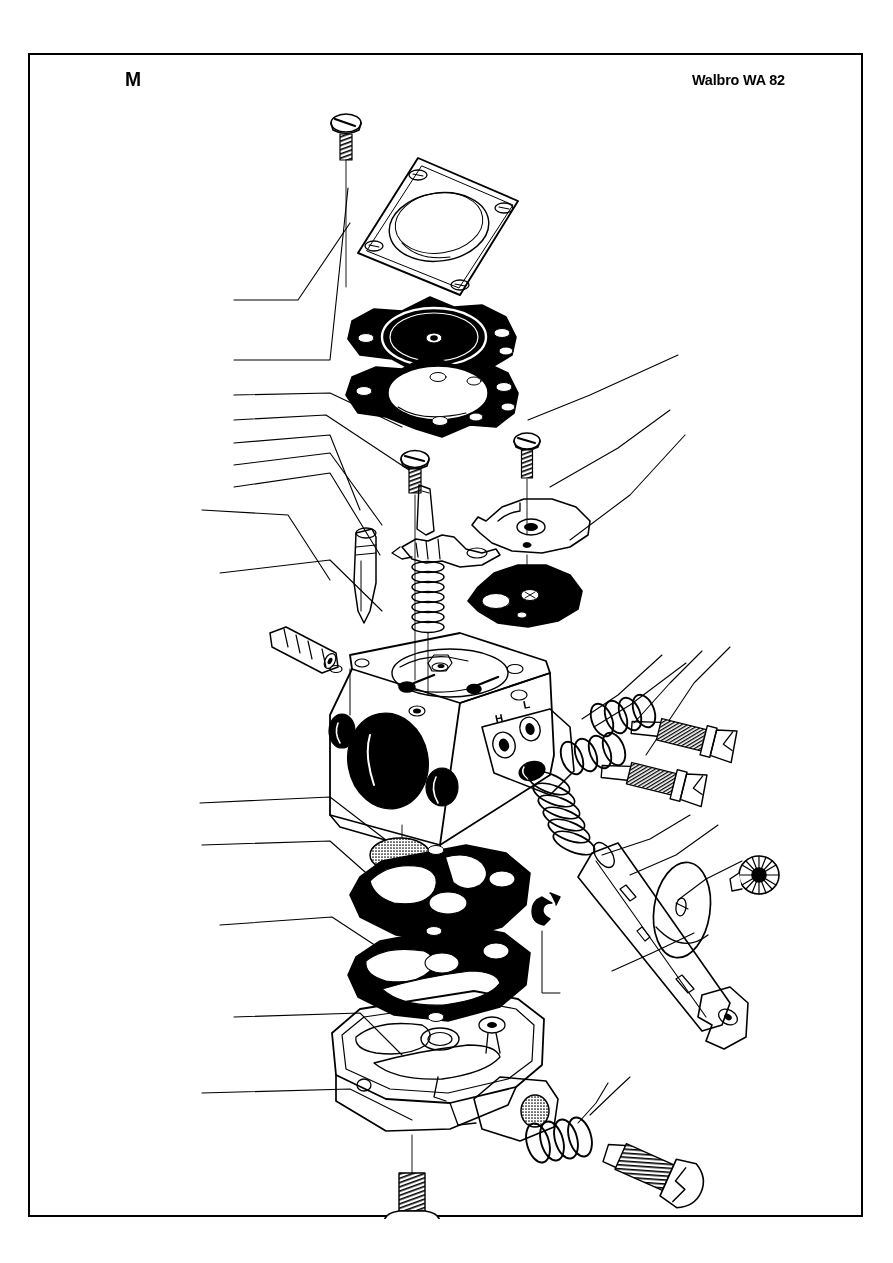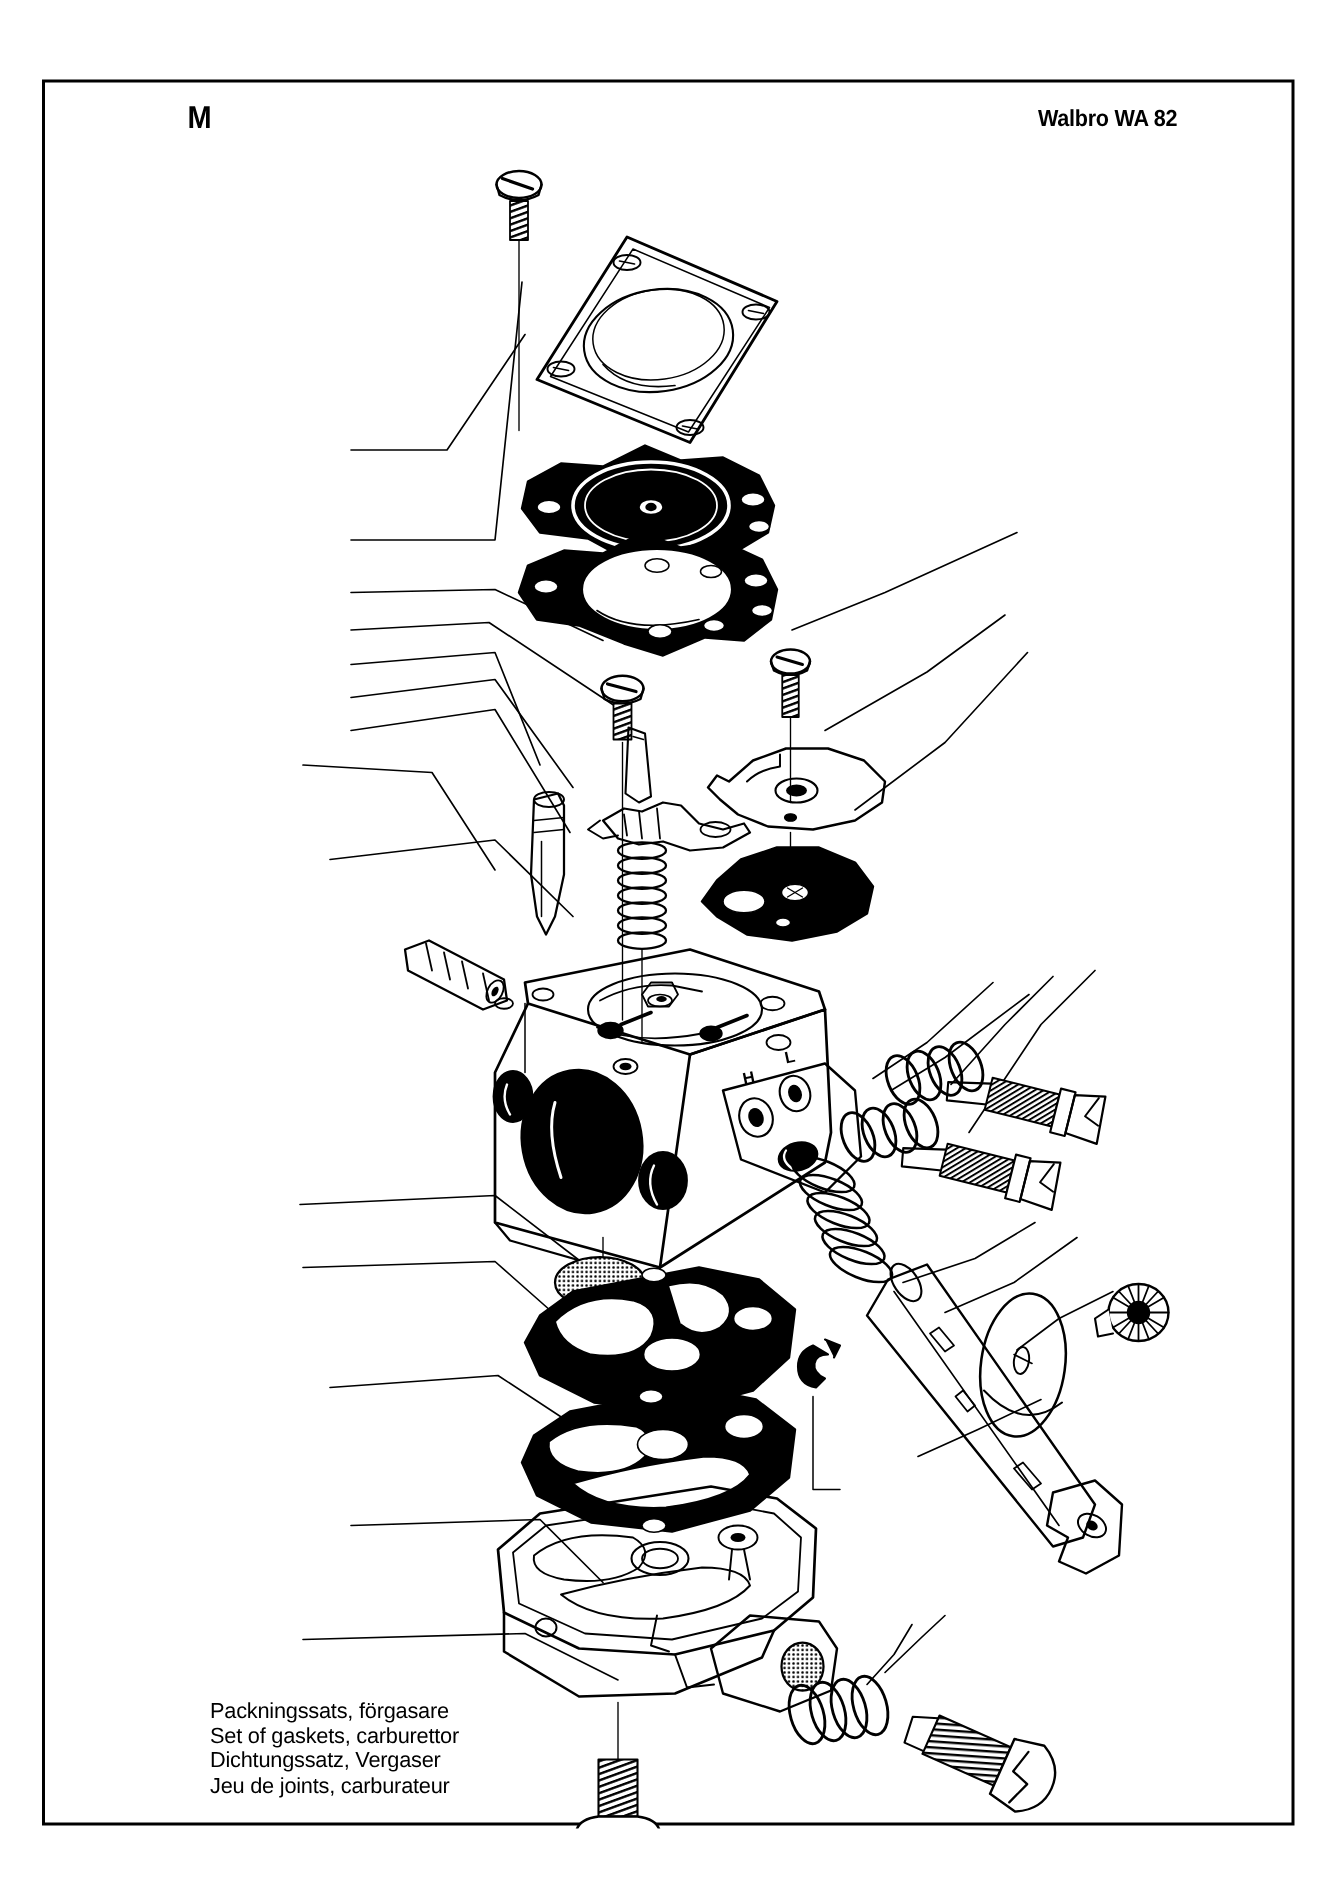--- a/index.html
+++ b/index.html
@@ -485,20 +485,14 @@
           <path d="M572,1100 L588,1094 L590,1118 L574,1118 Z" stroke-width="1.4"></path>
           <rect x="588" y="1092" width="52" height="28" fill="url(#threadPat)" stroke="#000" stroke-width="1.4"></rect>
           <path d="M640,1086 L660,1082 Q676,1090 676,1106 Q676,1122 660,1130 L640,1126 Z" fill="#fff" stroke="#000" stroke-width="1.6"></path>
           <path d="M652,1090 L648,1106 L660,1110 L654,1126" stroke-width="1.5"></path>
         </g>
 
       </g>
     </svg>
   </div>
 
-  <div id="caption-block">
-    <div class="caption-line">Packningssats, förgasare</div>
-    <div class="caption-line">Set of gaskets, carburettor</div>
-    <div class="caption-line">Dichtungssatz, Vergaser</div>
-    <div class="caption-line">Jeu de joints, carburateur</div>
-  </div>
 
 </div>
 
 </body></html>

